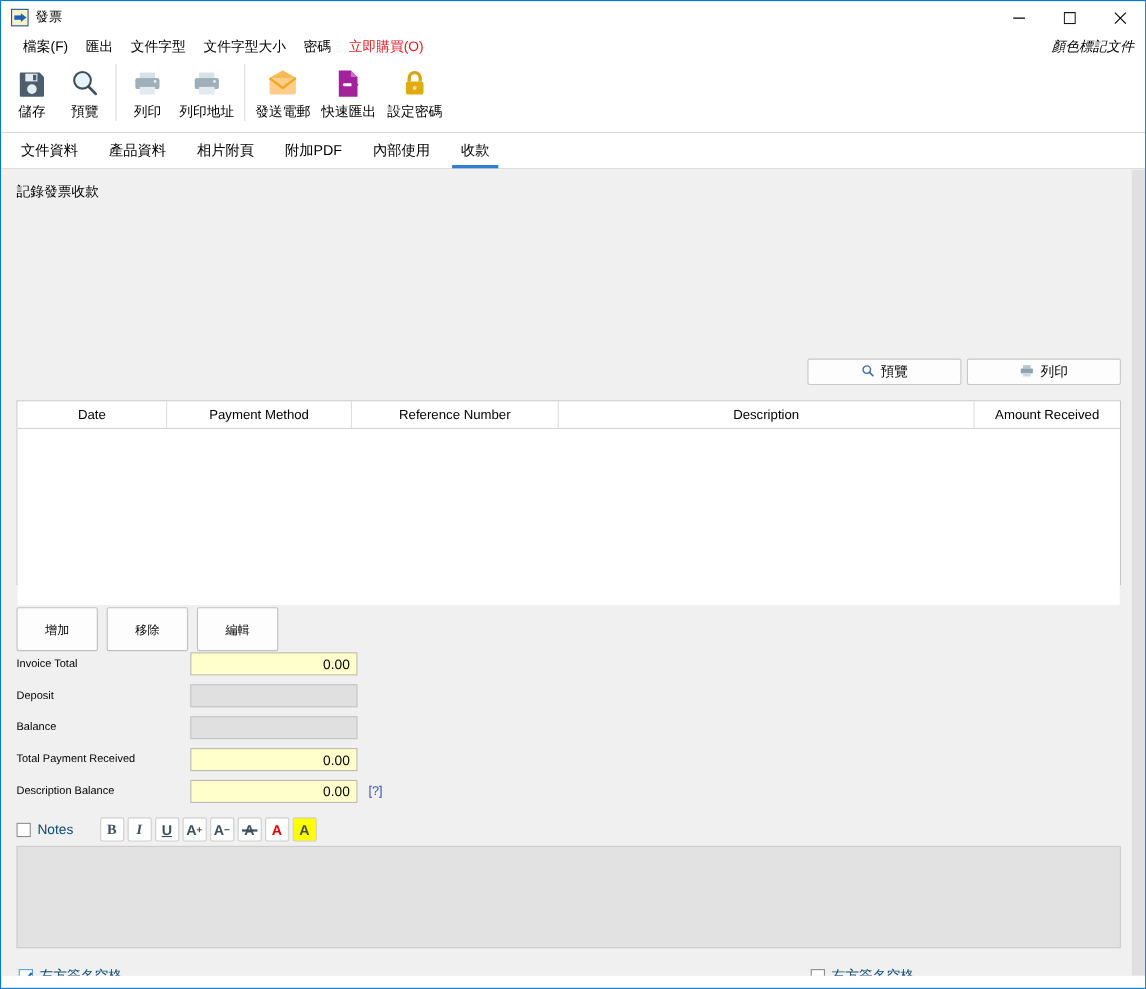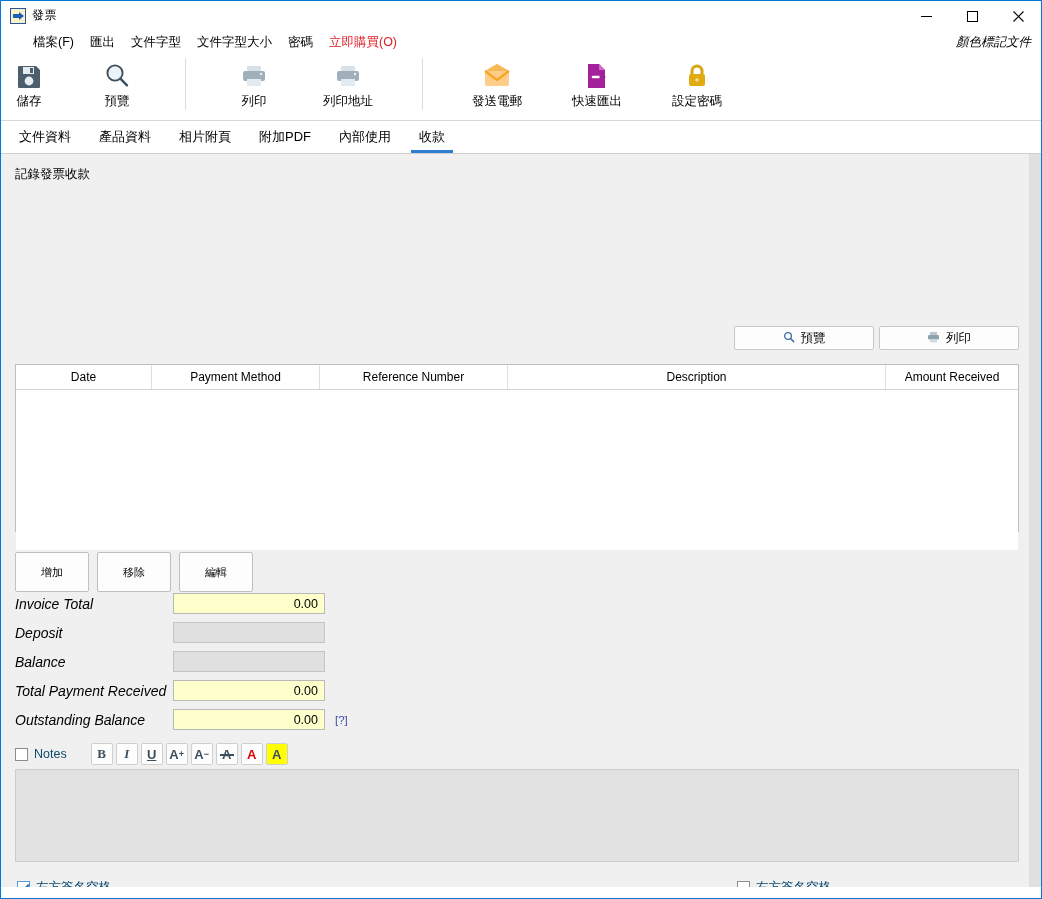--- a/index.html
+++ b/index.html
@@ -60,21 +60,21 @@
     font-size: 13px; color: #000;
     line-height: 1;
   }
   .win-btn svg { display: block; }
 
   
   .menubar {
     height: 24px;
     display: flex;
     align-items: center;
-    padding-left: 24px;
+    padding-left: 12px;
     background: #ffffff;
     position: relative;
     font-size: 12.5px;
   }
   .menu-item {
     padding: 2px 8px;
     color: #000;
     white-space: nowrap;
   }
   .menu-item.accent { color: #e01b24; }
@@ -87,21 +87,20 @@
   }
 
   
   .toolbar {
     height: 67px;
     display: flex;
     align-items: flex-start;
     padding-left: 4px;
     background: #ffffff;
     border-bottom: 1px solid #d8d8d8;
-    gap: 40px;
   }
   .tbtn {
     width: 48px;
     height: 62px;
     display: flex;
     flex-direction: column;
     align-items: center;
     justify-content: flex-start;
     padding-top: 5px;
     cursor: default;
@@ -226,23 +225,22 @@
 
   
   .fields { position: absolute; left: 14px; top: 435px; }
   .frow {
     display: flex;
     align-items: center;
     height: 29px;
   }
   .flabel {
     width: 158px;
-    font-size: 14px;
-    color: #000;
-    font-style: italic;
+    font-size: 10px;
+    color: #000;
   }
   .finput {
     width: 152px; height: 21px;
     border: 1px solid #b9b9b9;
     background: #ffffcc;
     font-size: 12.5px;
     color: #000;
     display: flex; align-items: center; justify-content: flex-end;
     padding-right: 6px;
     padding-left: 28px;
@@ -524,21 +522,21 @@
       </div>
       <div class="frow">
         <div class="flabel">Balance</div>
         <div class="finput disabled"></div>
       </div>
       <div class="frow">
         <div class="flabel">Total Payment Received</div>
         <div class="finput">0.00</div>
       </div>
       <div class="frow">
-        <div class="flabel">Outstanding Balance</div>
+        <div class="flabel">Description Balance</div>
         <div class="finput">0.00</div>
         <div class="fhint">[?]</div>
       </div>
     </div>
 
     <div class="notes-bar">
       <span class="cb"></span>
       <span class="cb-label">Notes</span>
       <span class="fmt-group">
         <span class="fbtn" style="font-family:'Liberation Serif',serif;">

